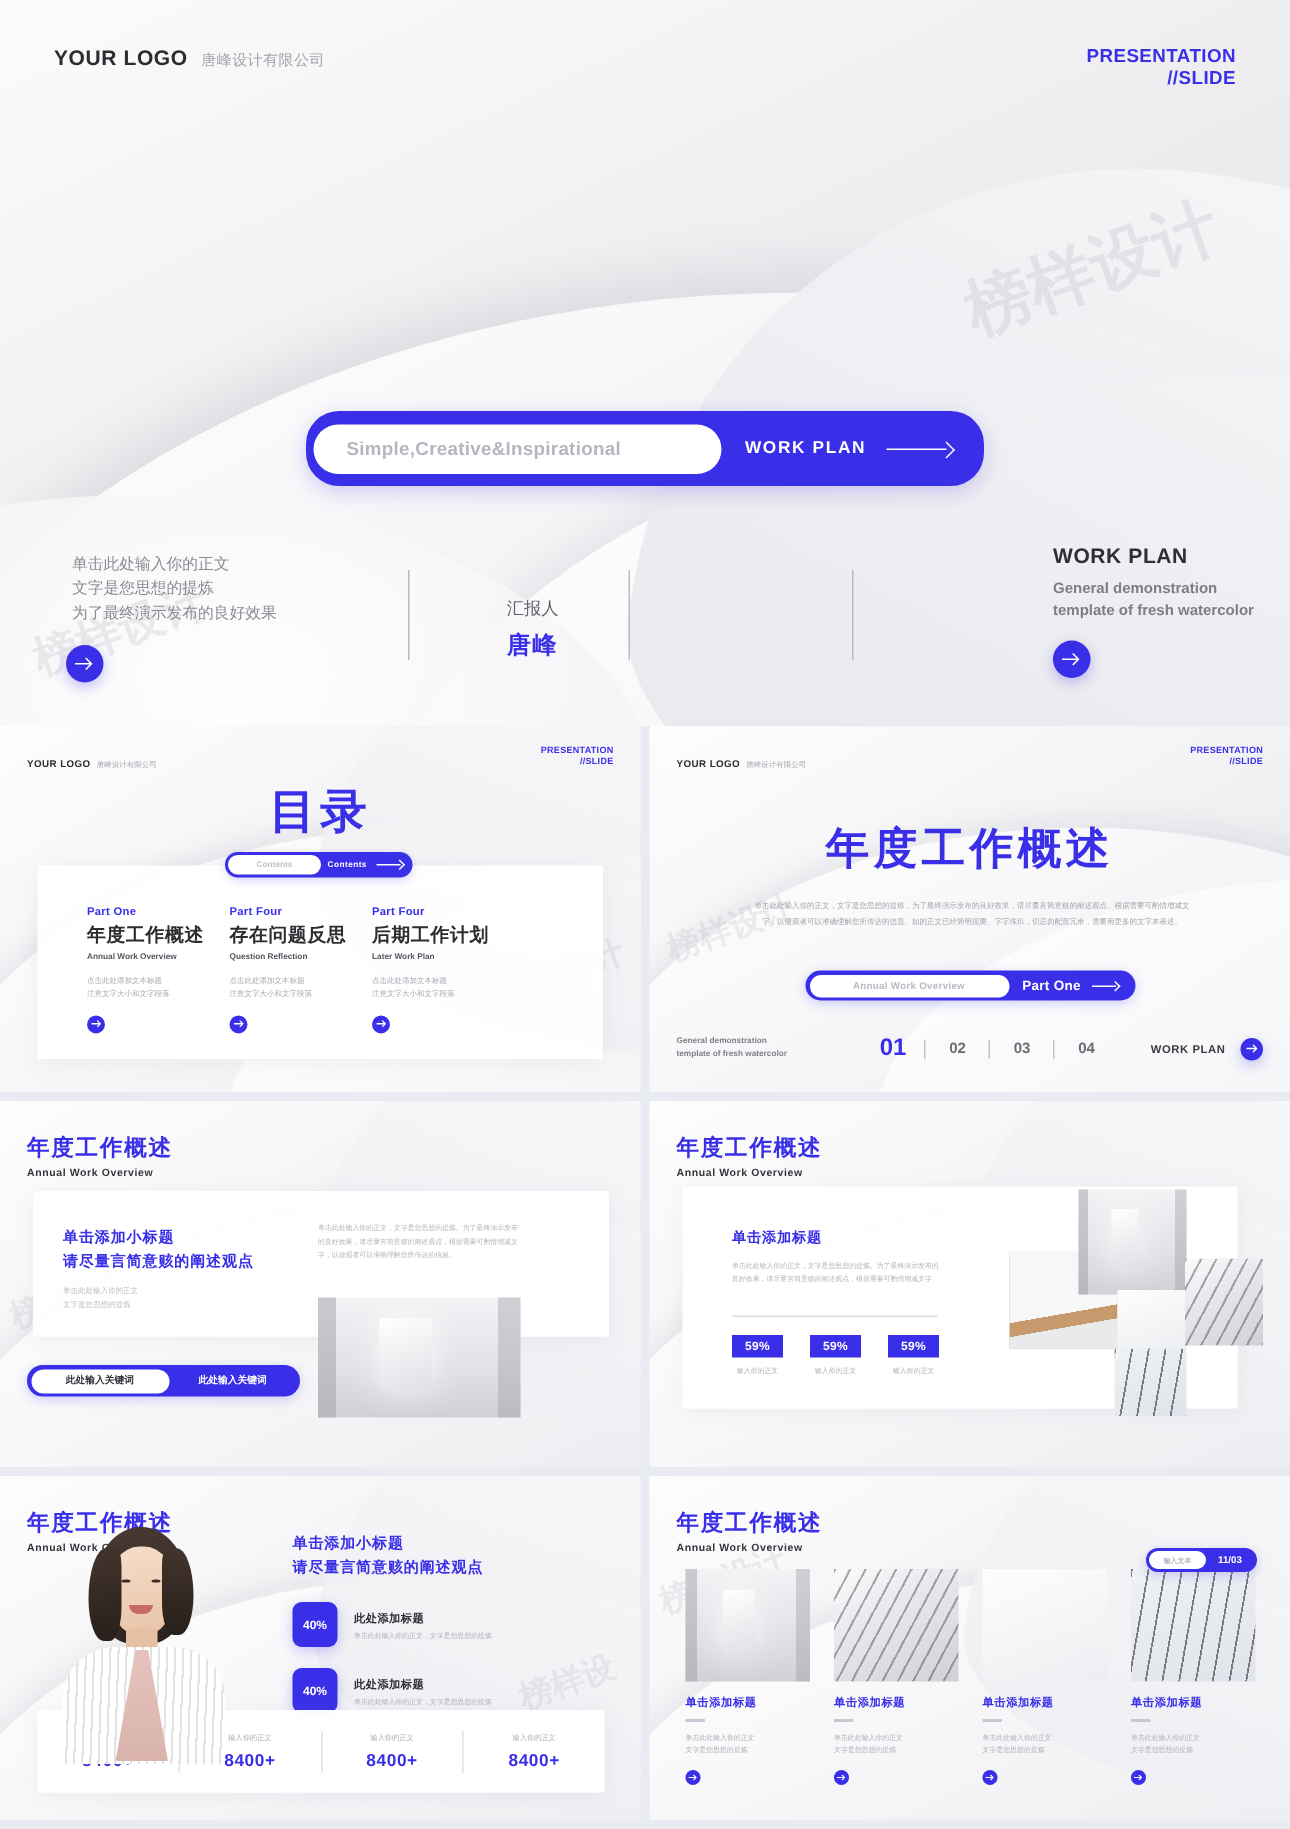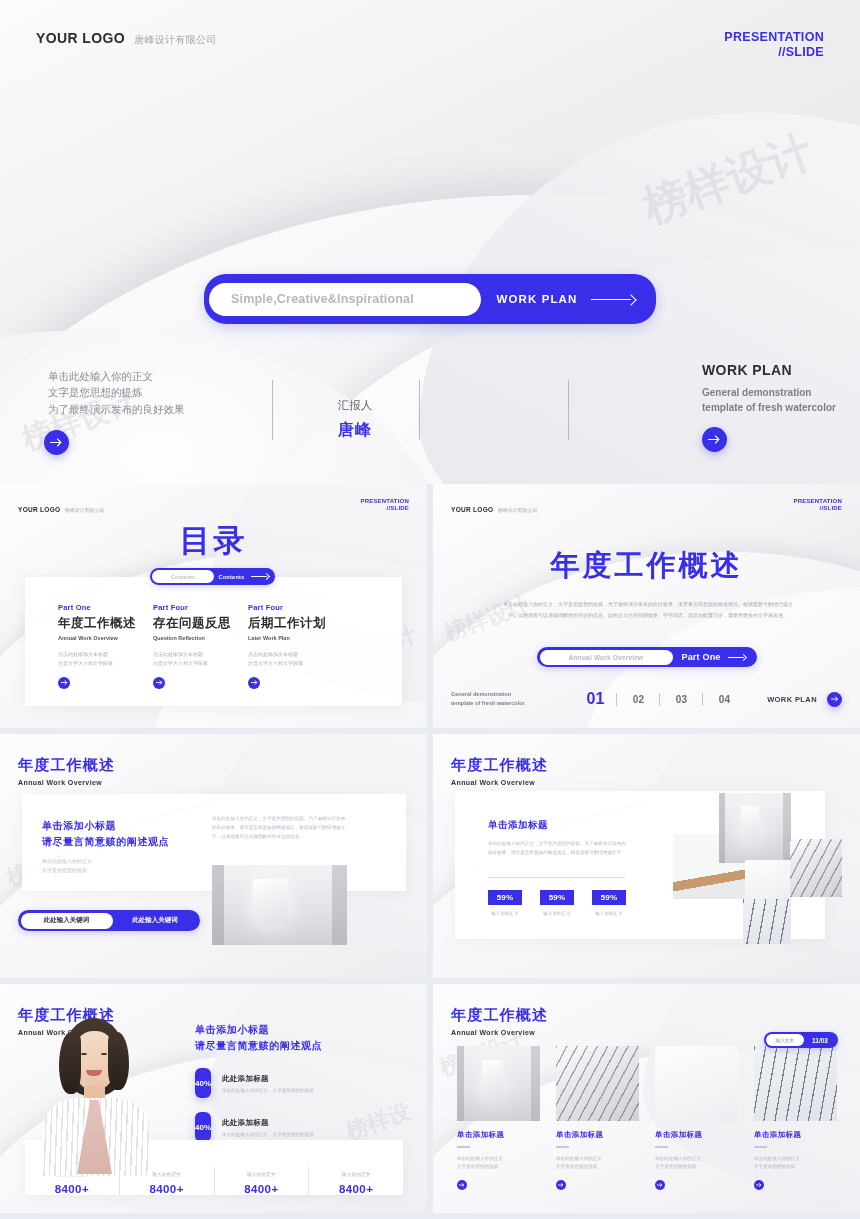--- a/index.html
+++ b/index.html
@@ -326,31 +326,31 @@
   }
   .pr-shirt {
     position:absolute; left:41px; top:82px; width:35px; height:74px;
     background: linear-gradient(180deg,#e5c3bc,#d9b3ac);
     clip-path: polygon(38% 0,62% 0,100% 100%,0 100%);
   }
   .s6-right { position: absolute; left: 195px; top: 38px; width: 225px; z-index: 6; }
   .s6-right .lead { font-size: 10px; font-weight: 800; color: #3a2fe8; letter-spacing:.6px; line-height:1.6; }
   .s6-item { display: flex; align-items: center; gap: 11px; margin-top: 14px; }
   .s6-box {
-    width: 16px; height: 30px; border-radius: 6px; background: #3a2fe8; color: #fff;
+    width: 30px; height: 30px; border-radius: 6px; background: #3a2fe8; color: #fff;
     display:flex; align-items:center; justify-content:center; font-size: 8px; font-weight: 800;
     box-shadow: 0 3px 9px rgba(58,47,232,.25);
   }
   .s6-item .tx .t { font-size: 7.5px; font-weight: 800; color: #2f2f36; letter-spacing:.3px; }
   .s6-item .tx .d { margin-top: 4px; font-size: 4.6px; color: #b2b2bc; }
   .s6-stats {
     position: absolute; bottom: 18px; left: 25px; width: 378px; height: 55px;
     background: rgba(255,255,255,.96); z-index: 6;
     box-shadow: 0 2px 12px rgba(150,150,165,.12);
-    display: flex; align-items: flex-end;
+    display: flex; align-items: center;
   }
   .s6-stats .cell { flex:1; text-align:center; }
   .s6-stats .cell .lb { font-size: 4.8px; color: #acacb6; }
   .s6-stats .cell .vl { margin-top: 6px; font-size: 11.5px; font-weight: 800; color: #3a2fe8; letter-spacing:.4px; }
   .s6-stats .sp { width: 1px; height: 28px; background: #e0e0e7; }
 
   
   .s7-badge {
     position: absolute; top: 48px; right: 22px; width: 74px; height: 16px;
     background: #3a2fe8; border-radius: 8px; display:flex; align-items:center; padding:2px; z-index:7;

